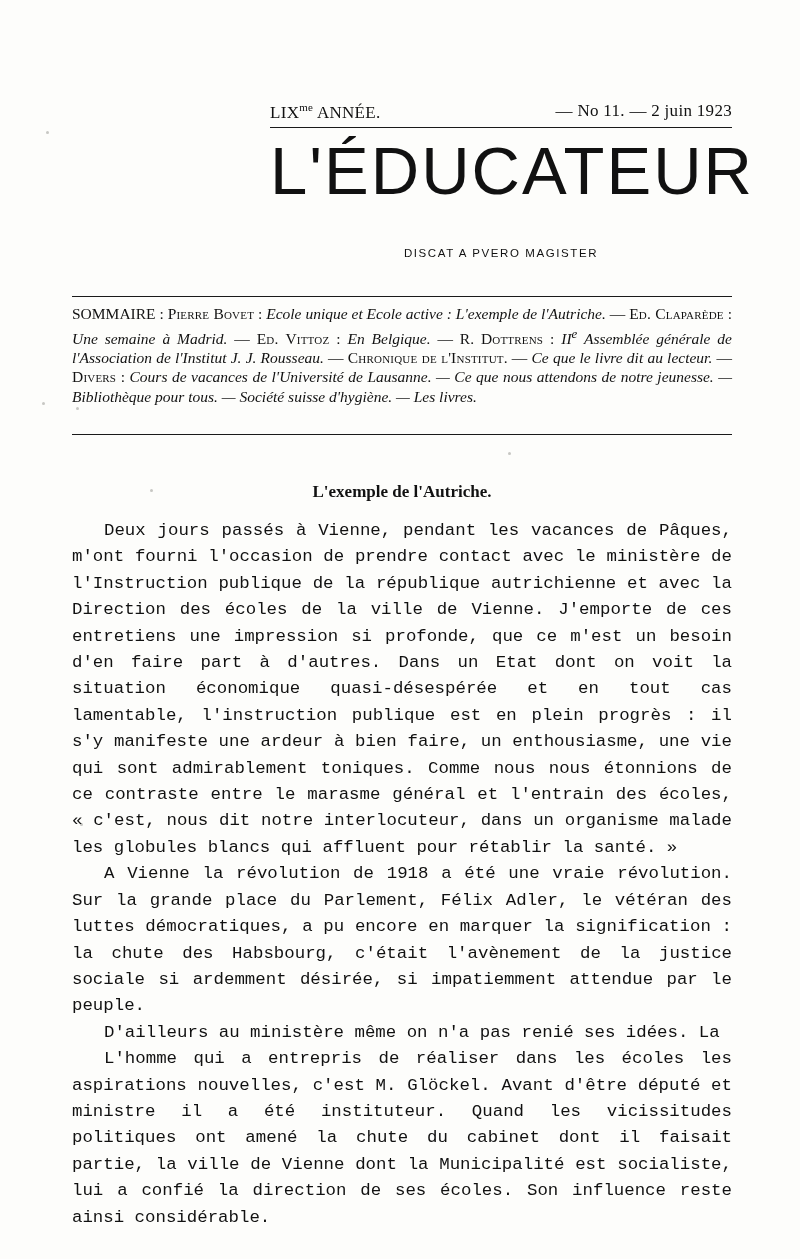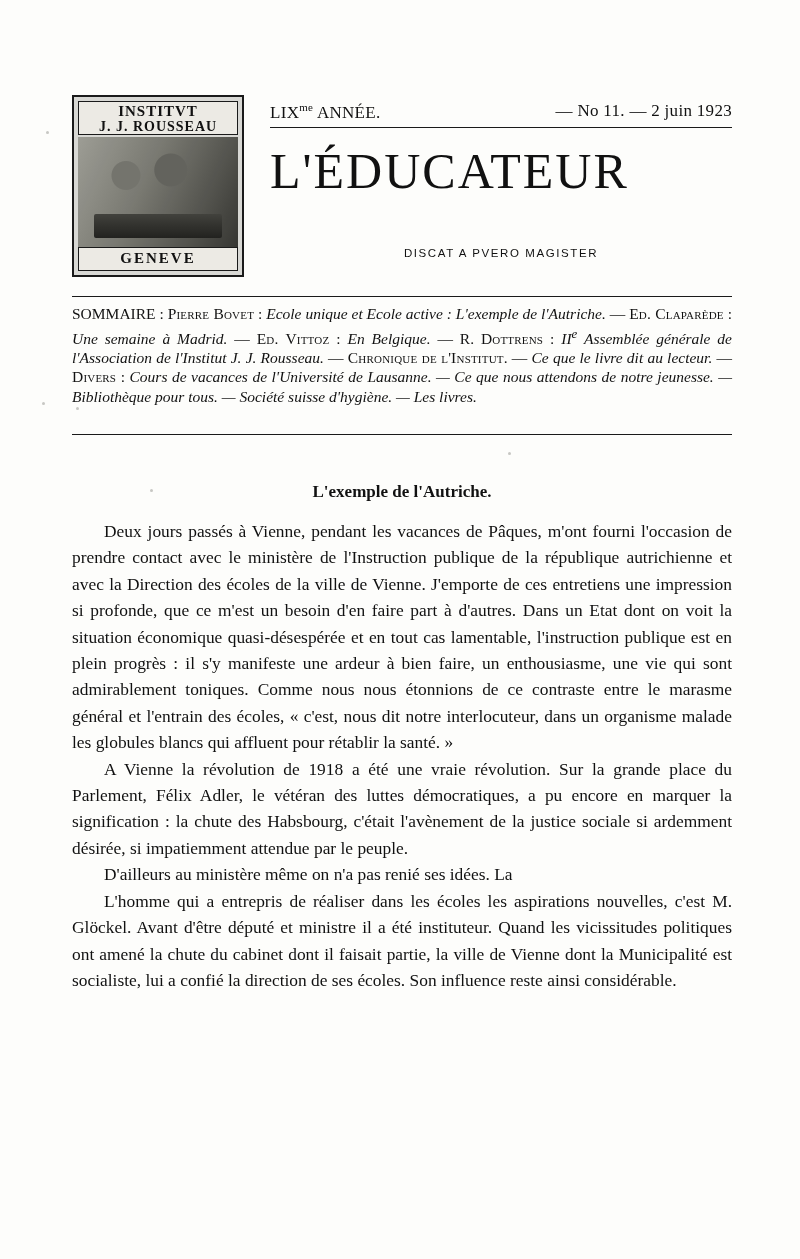--- a/index.html
+++ b/index.html
@@ -109,22 +109,22 @@
     top: 32px;
     width: 462px;
     border-top: 1px solid #1a1a1a;
   }
   .title-main {
     position: absolute;
     left: 198px;
     top: 48px;
     width: 462px;
     text-align: left;
-    font-family: Liberation Serif, serif;
-    font-size: 50px;
+    font-family: Liberation Sans, sans-serif;
+    font-size: 67px;
     line-height: 56px;
     letter-spacing: 2px;
     font-weight: normal;
   }
   .title-sub {
     position: absolute;
     left: 198px;
     top: 128px;
     width: 462px;
     text-align: center;
@@ -200,20 +200,21 @@
     top: 518px;
     width: 660px;
     font-size: 17.4px;
     line-height: 26.4px;
     text-align: justify;
     text-justify: inter-word;
   }
   .body-text p {
     margin: 0;
     text-indent: 32px;
+    font-family: Liberation Mono, monospace;
   }
   .speck {
     position: absolute;
     background: #9a9a96;
     border-radius: 50%;
     opacity: .55;
   }
 </style>
 </head>
 <body>
@@ -222,28 +223,20 @@
 
   <div class="speck" style="left:46px;top:131px;width:3px;height:3px;"></div>
   <div class="speck" style="left:42px;top:402px;width:3px;height:3px;"></div>
   <div class="speck" style="left:76px;top:407px;width:3px;height:3px;"></div>
   <div class="speck" style="left:150px;top:489px;width:3px;height:3px;"></div>
   <div class="speck" style="left:508px;top:452px;width:3px;height:3px;"></div>
   <div class="speck" style="left:80px;top:823px;width:3px;height:3px;"></div>
 
   <div class="masthead">
 
-    <div class="logo-box">
-      <div class="logo-title">
-        <div>INSTITVT</div>
-        <div style="font-size:14px;">J. J. ROUSSEAU</div>
-      </div>
-      <div class="logo-art"></div>
-      <div class="logo-foot">GENEVE</div>
-    </div>
 
     <div class="hdr-line">
       <span class="left">LIX<sup>me</sup> ANNÉE.</span>
       <span class="right">— No 11. — 2 juin 1923</span>
     </div>
     <div class="rule-top"></div>
 
     <div class="title-main">L'ÉDUCATEUR</div>
     <div class="title-motto">DISCAT A PVERO MAGISTER</div>
   </div>

